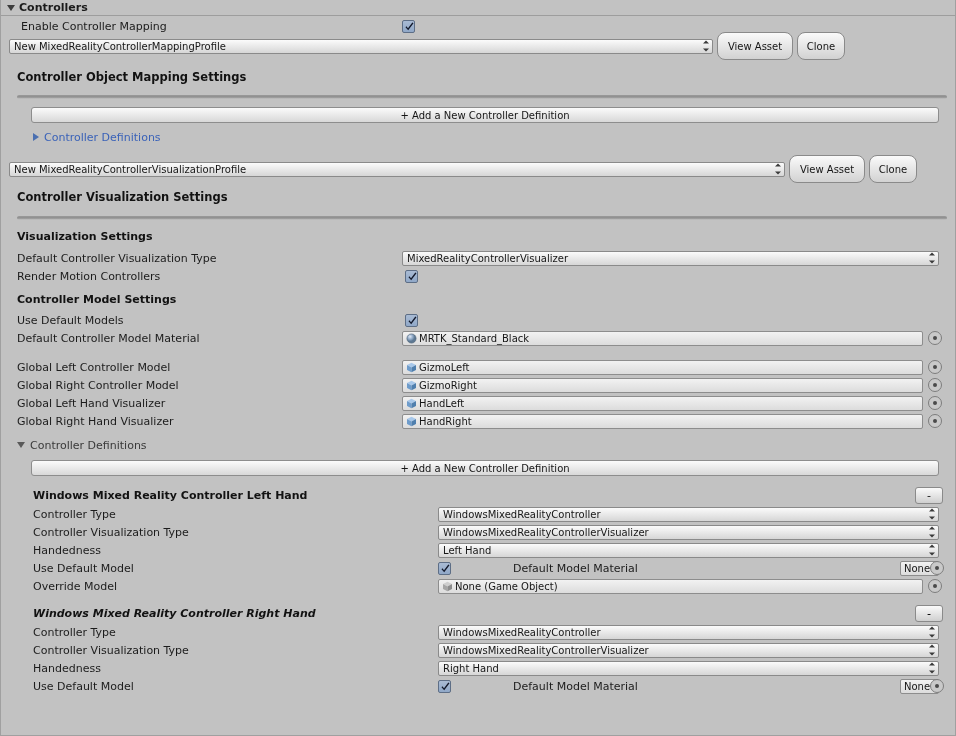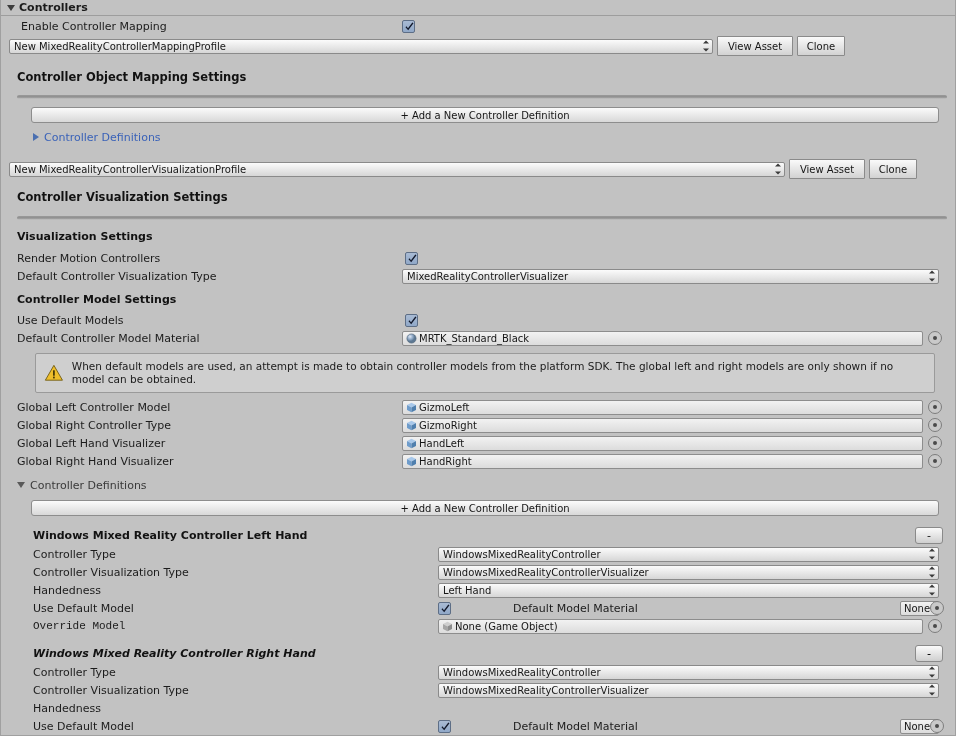--- a/index.html
+++ b/index.html
@@ -69,24 +69,24 @@
     position:absolute;right:3px;top:50%;transform:translateY(-50%);
     width:7px;height:11px;
     display:flex;flex-direction:column;justify-content:space-between;align-items:center;
   }
   .popup .updown i{display:block;width:0;height:0;}
   .popup .updown i.u{border-left:3px solid transparent;border-right:3px solid transparent;border-bottom:3px solid #3a3a3a;}
   .popup .updown i.d{border-left:3px solid transparent;border-right:3px solid transparent;border-top:3px solid #3a3a3a;}
 
   .btn{
     box-sizing:border-box;
-    height:20px;
+    height:28px;
     background:linear-gradient(#fafafa,#d2d2d2);
     border:1px solid #8a8a8a;
-    border-radius:1px;
+    border-radius:8px;
     font-size:10px;
     display:flex;align-items:center;justify-content:center;
     color:#151515;
     cursor:default;
     white-space:nowrap;
   }
   .bigbtn{
     box-sizing:border-box;
     height:16px;
     background:linear-gradient(#fbfbfb,#d8d8d8);
@@ -217,39 +217,39 @@
     <div style="height:11px;"></div>
     <div class="sechead" style="padding-left:8px;">Controller Visualization Settings</div>
     <div style="height:12px;"></div>
     <div class="hr" style="margin:0 0 0 8px;width:930px;"></div>
     <div style="height:10px;"></div>
 
     <div class="subhead" style="padding-left:8px;">Visualization Settings</div>
     <div style="height:6px;"></div>
 
     <div class="row">
-      <span class="label" style="padding-left:8px;">Render Motion Controllers</span>
-      <div style="position:absolute;left:404px;">
-        <div class="cb">
-          <svg width="11" height="11" viewBox="0 0 11 11">
-              <path d="M1.5 5.2 L4.2 8.3 L9.5 1.3 L8.3 0.6 L4.0 6.2 L2.4 4.3 Z" fill="#12182a"></path>
-            </svg>
-        </div>
-      </div>
-    </div>
-
-    <div class="row">
       <span class="label" style="padding-left:8px;">Default Controller Visualization Type</span>
       <div style="position:absolute;left:401px;">
         <div class="popup" style="width:537px;">
           <span>MixedRealityControllerVisualizer</span>
           <span class="updown">
               <i class="u"></i>
               <i class="d"></i>
             </span>
+        </div>
+      </div>
+    </div>
+
+    <div class="row">
+      <span class="label" style="padding-left:8px;">Render Motion Controllers</span>
+      <div style="position:absolute;left:404px;">
+        <div class="cb">
+          <svg width="11" height="11" viewBox="0 0 11 11">
+              <path d="M1.5 5.2 L4.2 8.3 L9.5 1.3 L8.3 0.6 L4.0 6.2 L2.4 4.3 Z" fill="#12182a"></path>
+            </svg>
         </div>
       </div>
     </div>
 
     <div style="height:8px;"></div>
     <div class="subhead" style="padding-left:8px;">Controller Model Settings</div>
     <div style="height:5px;"></div>
 
     <div class="row">
       <span class="label" style="padding-left:8px;">Use Default Models</span>
@@ -279,28 +279,20 @@
           <span>MRTK_Standard_Black</span>
         </div>
         <div class="target">
             <i></i>
           </div>
       </div>
     </div>
 
     <div style="height:6px;"></div>
 
-    <div class="helpbox" style="width:900px;margin-left:26px;height:40px;">
-      <svg width="22" height="20" viewBox="0 0 22 20">
-        <path d="M11 1.5 L20.5 18 L1.5 18 Z" fill="#efbe2b" stroke="#6e5a12" stroke-width="1"></path>
-        <rect x="10" y="7" width="2" height="6" fill="#4a3c08"></rect>
-        <rect x="10" y="14" width="2" height="2" fill="#4a3c08"></rect>
-      </svg>
-      <div class="txt">When default models are used, an attempt is made to obtain controller models from the platform SDK. The global left and right models are only shown if no model can be obtained.</div>
-    </div>
 
     <div style="height:5px;"></div>
 
     <div>
       <div class="row">
         <span class="label" style="padding-left:8px;">Global Left Controller Model</span>
         <div style="position:absolute;left:401px;display:flex;align-items:center;gap:5px;">
           <div class="objfield" style="width:521px;">
             <svg class="ico" viewBox="0 0 11 11">
                 <path d="M5.5 0.8 L10 3.1 L5.5 5.4 L1 3.1 Z" fill="#a8c8ea"></path>
@@ -308,21 +300,21 @@
                 <path d="M10 3.1 L5.5 5.4 L5.5 10.2 L10 7.9 Z" fill="#4f7fae"></path>
               </svg>
             <span>GizmoLeft</span>
           </div>
           <div class="target">
               <i></i>
             </div>
         </div>
       </div>
       <div class="row">
-        <span class="label" style="padding-left:8px;">Global Right Controller Type</span>
+        <span class="label" style="padding-left:8px;">Global Right Controller Model</span>
         <div style="position:absolute;left:401px;display:flex;align-items:center;gap:5px;">
           <div class="objfield" style="width:521px;">
             <svg class="ico" viewBox="0 0 11 11">
                 <path d="M5.5 0.8 L10 3.1 L5.5 5.4 L1 3.1 Z" fill="#a8c8ea"></path>
                 <path d="M1 3.1 L5.5 5.4 L5.5 10.2 L1 7.9 Z" fill="#6e9ccb"></path>
                 <path d="M10 3.1 L5.5 5.4 L5.5 10.2 L10 7.9 Z" fill="#4f7fae"></path>
               </svg>
             <span>GizmoRight</span>
           </div>
           <div class="target">
@@ -437,21 +429,21 @@
           </div>
         </div>
         <div style="position:absolute;left:929px;">
           <div class="target">
               <i></i>
             </div>
         </div>
       </div>
 
       <div class="row">
-        <span class="label" style="padding-left:24px;font-family:Liberation Mono, monospace;">Override Model</span>
+        <span class="label" style="padding-left:24px;">Override Model</span>
         <div style="position:absolute;left:437px;display:flex;align-items:center;gap:5px;">
           <div class="objfield" style="width:485px;">
             <svg class="ico" viewBox="0 0 11 11">
                 <path d="M5.5 0.8 L10 3.1 L5.5 5.4 L1 3.1 Z" fill="#cfcfcf"></path>
                 <path d="M1 3.1 L5.5 5.4 L5.5 10.2 L1 7.9 Z" fill="#a6a6a6"></path>
                 <path d="M10 3.1 L5.5 5.4 L5.5 10.2 L10 7.9 Z" fill="#8c8c8c"></path>
               </svg>
             <span>None (Game Object)</span>
           </div>
           <div class="target">
@@ -492,20 +484,29 @@
             <span class="updown">
                 <i class="u"></i>
                 <i class="d"></i>
               </span>
           </div>
         </div>
       </div>
 
       <div class="row">
         <span class="label" style="padding-left:24px;">Handedness</span>
+        <div style="position:absolute;left:437px;">
+          <div class="popup" style="width:501px;">
+            <span>Right Hand</span>
+            <span class="updown">
+                <i class="u"></i>
+                <i class="d"></i>
+              </span>
+          </div>
+        </div>
       </div>
 
       <div class="row">
         <span class="label" style="padding-left:24px;">Use Default Model</span>
         <div style="position:absolute;left:437px;display:flex;align-items:center;width:501px;">
           <div class="cb">
             <svg width="11" height="11" viewBox="0 0 11 11">
                 <path d="M1.5 5.2 L4.2 8.3 L9.5 1.3 L8.3 0.6 L4.0 6.2 L2.4 4.3 Z" fill="#12182a"></path>
               </svg>
           </div>

